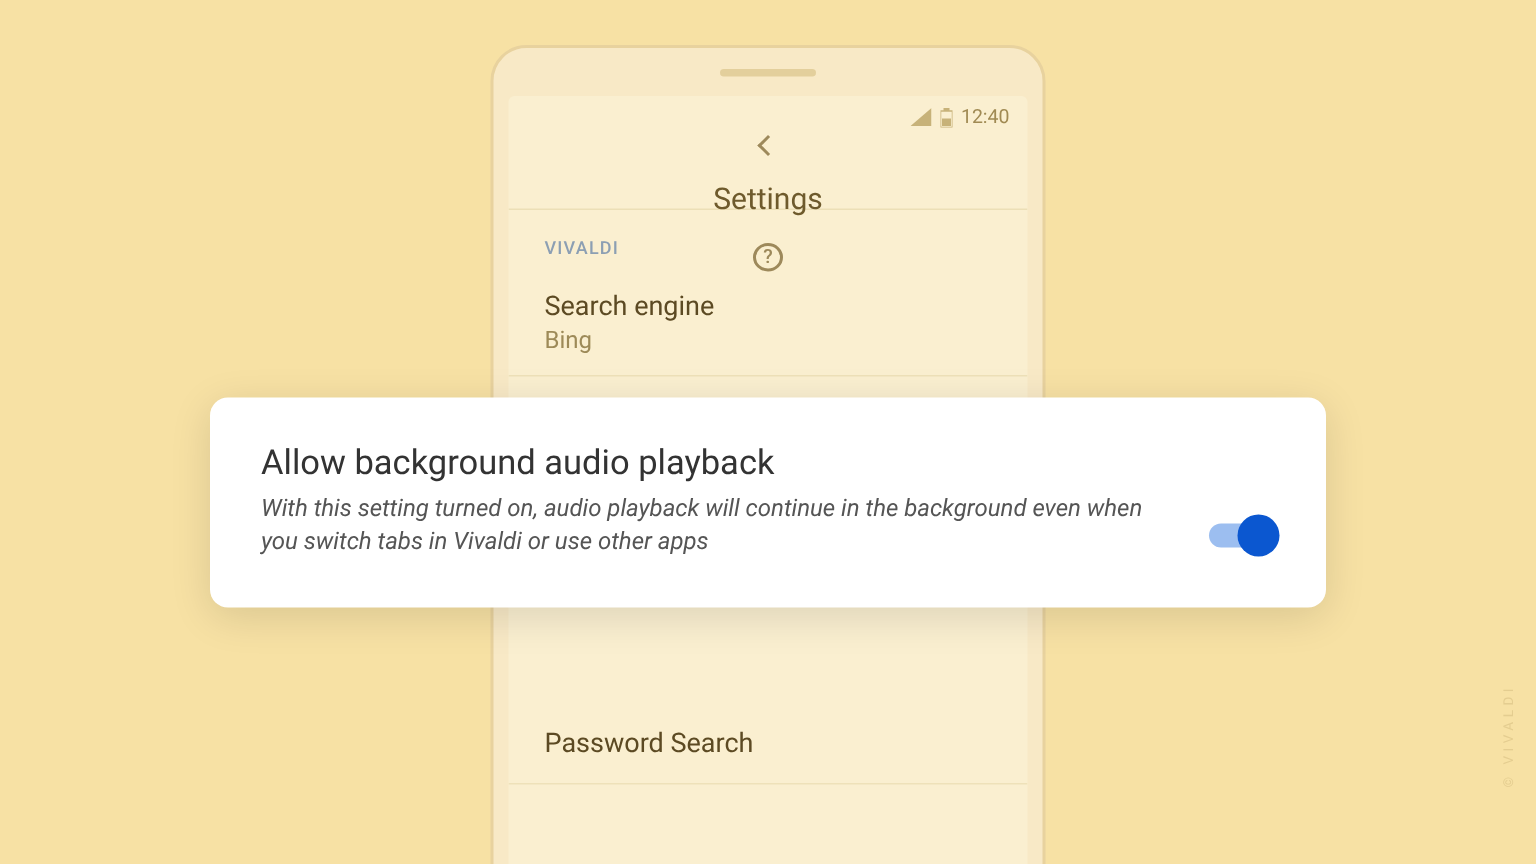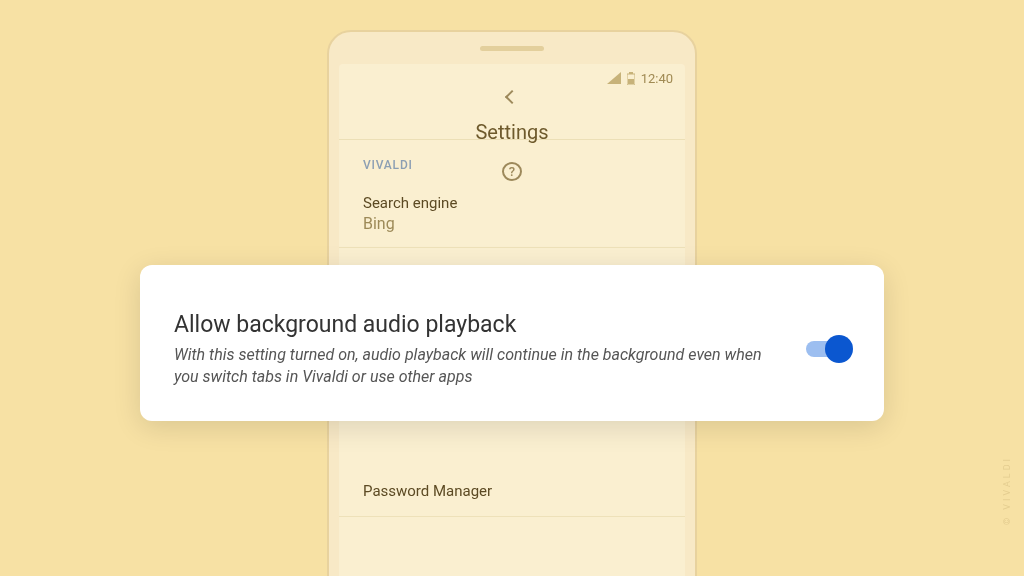--- a/index.html
+++ b/index.html
@@ -105,41 +105,41 @@
   letter-spacing: 0.8px;
   font-weight: 500;
 }
 
 .setting-row {
   padding: 14px 24px;
   border-bottom: 1px solid #eee1b9;
 }
 
 .setting-title {
-  font-size: 15px;
+  font-size: 18px;
   color: #5c4a23;
   margin-bottom: 2px;
 }
 
 .setting-sub {
   font-size: 16px;
   color: #9d8a58;
 }
 
 .card {
   position: absolute;
   left: 140px;
   right: 140px;
   top: 265px;
   background: #ffffff;
   border-radius: 12px;
   box-shadow: 0 6px 28px rgba(0,0,0,0.12);
-  padding: 46px 34px 34px;
-  display: flex;
-  align-items: center;
+  padding: 30px 34px 34px;
+  display: flex;
+  align-items: flex-end;
   gap: 28px;
 }
 
 .card-text { flex: 1; }
 
 .card-title {
   font-size: 23px;
   color: #333333;
   font-weight: 400;
   margin-bottom: 6px;
@@ -224,21 +224,21 @@
     <div class="section-header">VIVALDI</div>
 
     <div class="setting-row">
       <div class="setting-title">Search engine</div>
       <div class="setting-sub">Bing</div>
     </div>
 
     <div style="height:220px"></div>
 
     <div class="setting-row">
-      <div class="setting-title">Password Manager</div>
+      <div class="setting-title">Password Search</div>
     </div>
 
   </div>
 </div>
 
 <div class="card">
   <div class="card-text">
     <div class="card-title">Allow background audio playback</div>
     <div class="card-desc">With this setting turned on, audio playback will continue in the background even when you switch tabs in Vivaldi or use other apps</div>
   </div>

